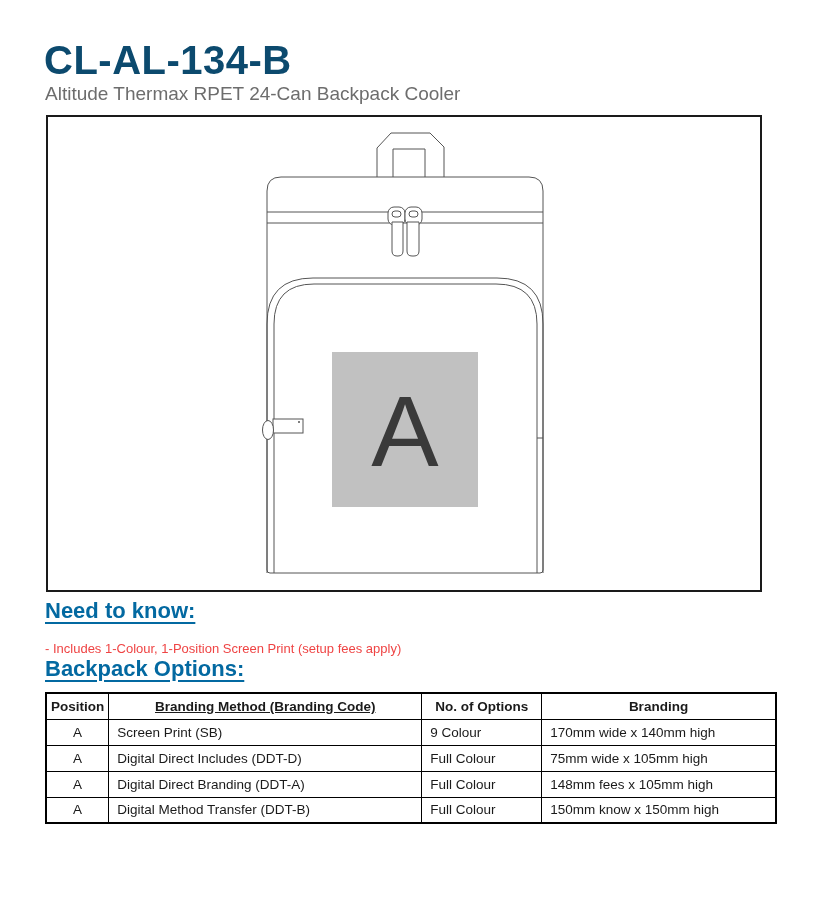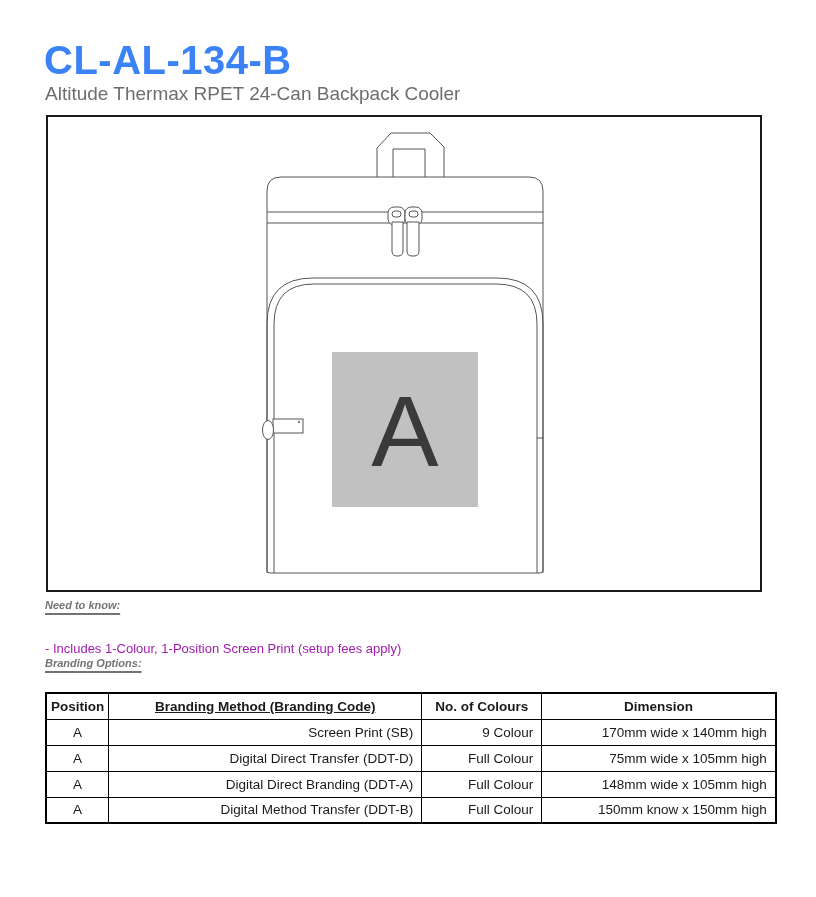--- a/index.html
+++ b/index.html
@@ -1,30 +1,30 @@
 <!DOCTYPE html>
 <html><head>
 <meta charset="utf-8">
 <style>
   html,body{margin:0;padding:0;background:#fff;}
   body{width:816px;height:897px;position:relative;font-family:"Liberation Sans",sans-serif;color:#1a1a1a;overflow:hidden;}
   .abs{position:absolute;}
-  #title{left:44px;top:40px;font-size:40px;font-weight:bold;color:#3b82f6;letter-spacing:.5px;line-height:1;}
+  #title{left:44px;top:40px;font-size:40px;font-weight:bold;color:#0c4a6e;letter-spacing:.5px;line-height:1;}
   #subtitle{left:45px;top:84px;font-size:19px;color:#6d6d6d;line-height:1.1;text-align:center;}
   #frame{left:46px;top:115px;width:716px;height:477px;border:2px solid #1a1a1a;box-sizing:border-box;background:#fff;}
   #frame svg{display:block;width:712px;height:473px;}
-  .heading{font-size:11px;font-weight:bold;color:#737373;text-decoration:underline;text-decoration-thickness:2px;text-underline-offset:4px;line-height:1.1;font-style:italic;}
+  .heading{font-size:22px;font-weight:bold;color:#0369a1;text-decoration:underline;text-decoration-thickness:2px;text-underline-offset:4px;line-height:1.1;}
   #need-heading{left:45px;top:599px;}
-  #note-line{left:45px;top:641px;font-size:13px;color:#a21caf;line-height:1.2;}
+  #note-line{left:45px;top:641px;font-size:13px;color:#ef4444;line-height:1.2;}
   #branding-heading{left:45px;top:657px;}
   #branding-table{left:45px;top:692px;border-collapse:collapse;table-layout:fixed;background:#fff;padding-left:24px;}
   #branding-table th,#branding-table td{border:1px solid #000;font-size:13.5px;height:26px;padding:0 8px;box-sizing:border-box;white-space:nowrap;overflow:hidden;}
   #branding-table{border:2px solid #000;}
   #branding-table th{font-weight:bold;text-align:center;padding:0 4px;}
-  #branding-table td{text-align:right;}
+  #branding-table td{text-align:left;}
   #branding-table td.center{text-align:center;}
   .col-pos{width:60px;}
   .col-method{width:313px;text-decoration:underline;}
   .col-colours{width:120px;}
   .col-dim{width:234px;}
 </style>
 </head>
 <body>
 
 <div class="abs" id="title">CL-AL-134-B</div>
@@ -60,49 +60,49 @@
       <path d="M489,321 L495,321"></path>
 
       <rect stroke="none" x="284" y="235" width="146" height="155" fill="#c1c1c1"></rect>
       <text stroke="none" x="357" y="349" text-anchor="middle" font-size="101" font-family="Liberation Sans, sans-serif" fill="#3a3a3a">A</text>
     </g>
   </svg>
 </div>
 
 <div class="abs heading" id="need-heading">Need to know:</div>
 <div class="abs" id="note-line">- Includes 1-Colour, 1-Position Screen Print (setup fees apply)</div>
-<div class="abs heading" id="branding-heading">Branding Options:</div>
+<div class="abs heading" id="branding-heading">Backpack Options:</div>
 
 <table class="abs" id="branding-table">
   <thead>
     <tr>
       <th class="col-pos">Position</th>
       <th class="col-method">Branding Method (Branding Code)</th>
-      <th class="col-colours">No. of Colours</th>
-      <th class="col-dim">Dimension</th>
+      <th class="col-colours">No. of Options</th>
+      <th class="col-dim">Branding</th>
     </tr>
   </thead>
   <tbody>
     <tr>
       <td class="center">A</td>
       <td>Screen Print (SB)</td>
       <td>9 Colour</td>
       <td>170mm wide x 140mm high</td>
     </tr>
     <tr>
       <td class="center">A</td>
-      <td>Digital Direct Transfer (DDT-D)</td>
+      <td>Digital Direct Includes (DDT-D)</td>
       <td>Full Colour</td>
       <td>75mm wide x 105mm high</td>
     </tr>
     <tr>
       <td class="center">A</td>
       <td>Digital Direct Branding (DDT-A)</td>
       <td>Full Colour</td>
-      <td>148mm wide x 105mm high</td>
+      <td>148mm fees x 105mm high</td>
     </tr>
     <tr>
       <td class="center">A</td>
       <td>Digital Method Transfer (DDT-B)</td>
       <td>Full Colour</td>
       <td>150mm know x 150mm high</td>
     </tr>
   </tbody>
 </table>
 

